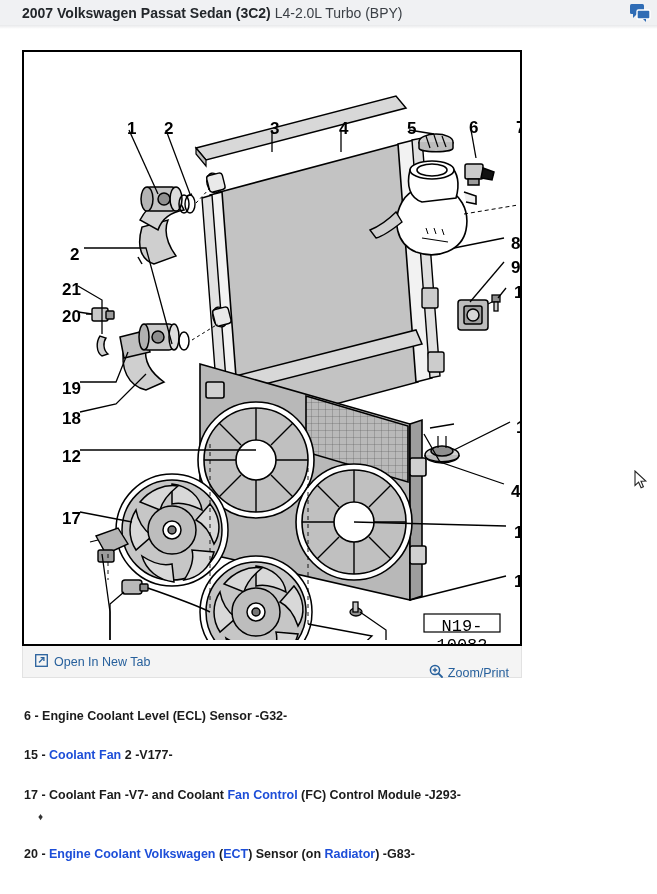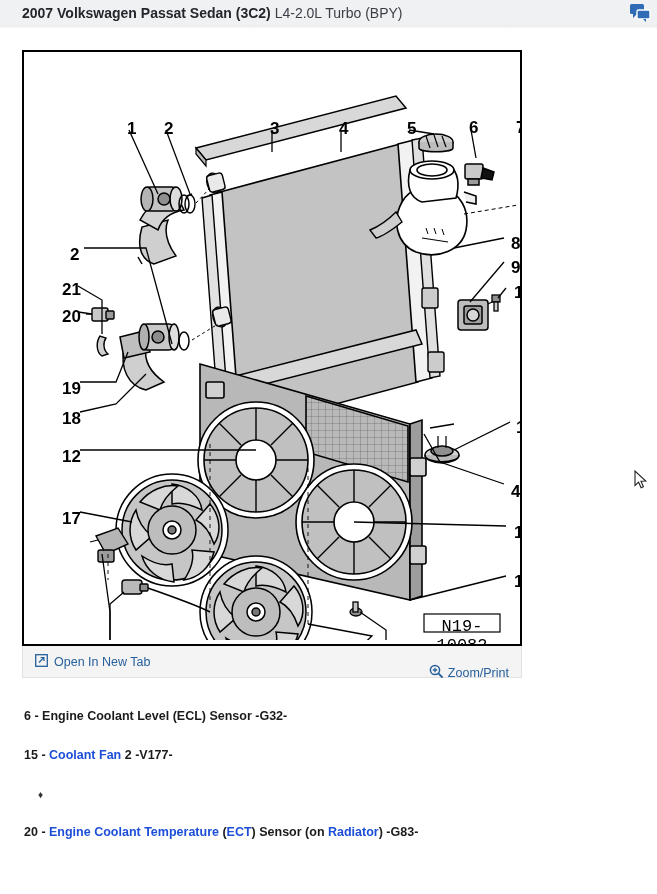--- a/index.html
+++ b/index.html
@@ -390,26 +390,29 @@
 <div class="content">
 
   <div class="line bold">
     <span>6 - Engine Coolant Level (ECL) Sensor -G32-</span>
   </div>
 
   <div class="line bold">
     <span>15 - </span><a class="lnk">Coolant Fan</a><span> 2 -V177-</span>
   </div>
 
+  <div class="line bold tight">
+    <span>17 - Coolant Fan -V7- and Coolant </span><a class="lnk">Fan Control</a><span> (FC) Control Module -J293-</span>
+  </div>
   <div class="sub">
     <span class="diamond">♦</span>
   </div>
 
   <div class="line bold">
-    <span>20 - </span><a class="lnk">Engine Coolant Temperature</a><span> (</span><a class="lnk">ECT</a><span>) Sensor (on </span><a class="lnk">Radiator</a><span>) -G83-</span>
+    <span>20 - </span><a class="lnk">Engine Coolant Volkswagen</a><span> (</span><a class="lnk">ECT</a><span>) Sensor (on </span><a class="lnk">Radiator</a><span>) -G83-</span>
   </div>
 </div>
 
 <div class="cursor">
   <svg width="14" height="20" viewBox="0 0 14 20">
     <path d="M1 1 L1 15.5 L4.6 12.2 L7.1 17.8 L9.4 16.7 L7 11.3 L11.8 11 Z" fill="#ffffff" stroke="#222" stroke-width="1.1"></path>
   </svg>
 </div>
 
 </body></html>

